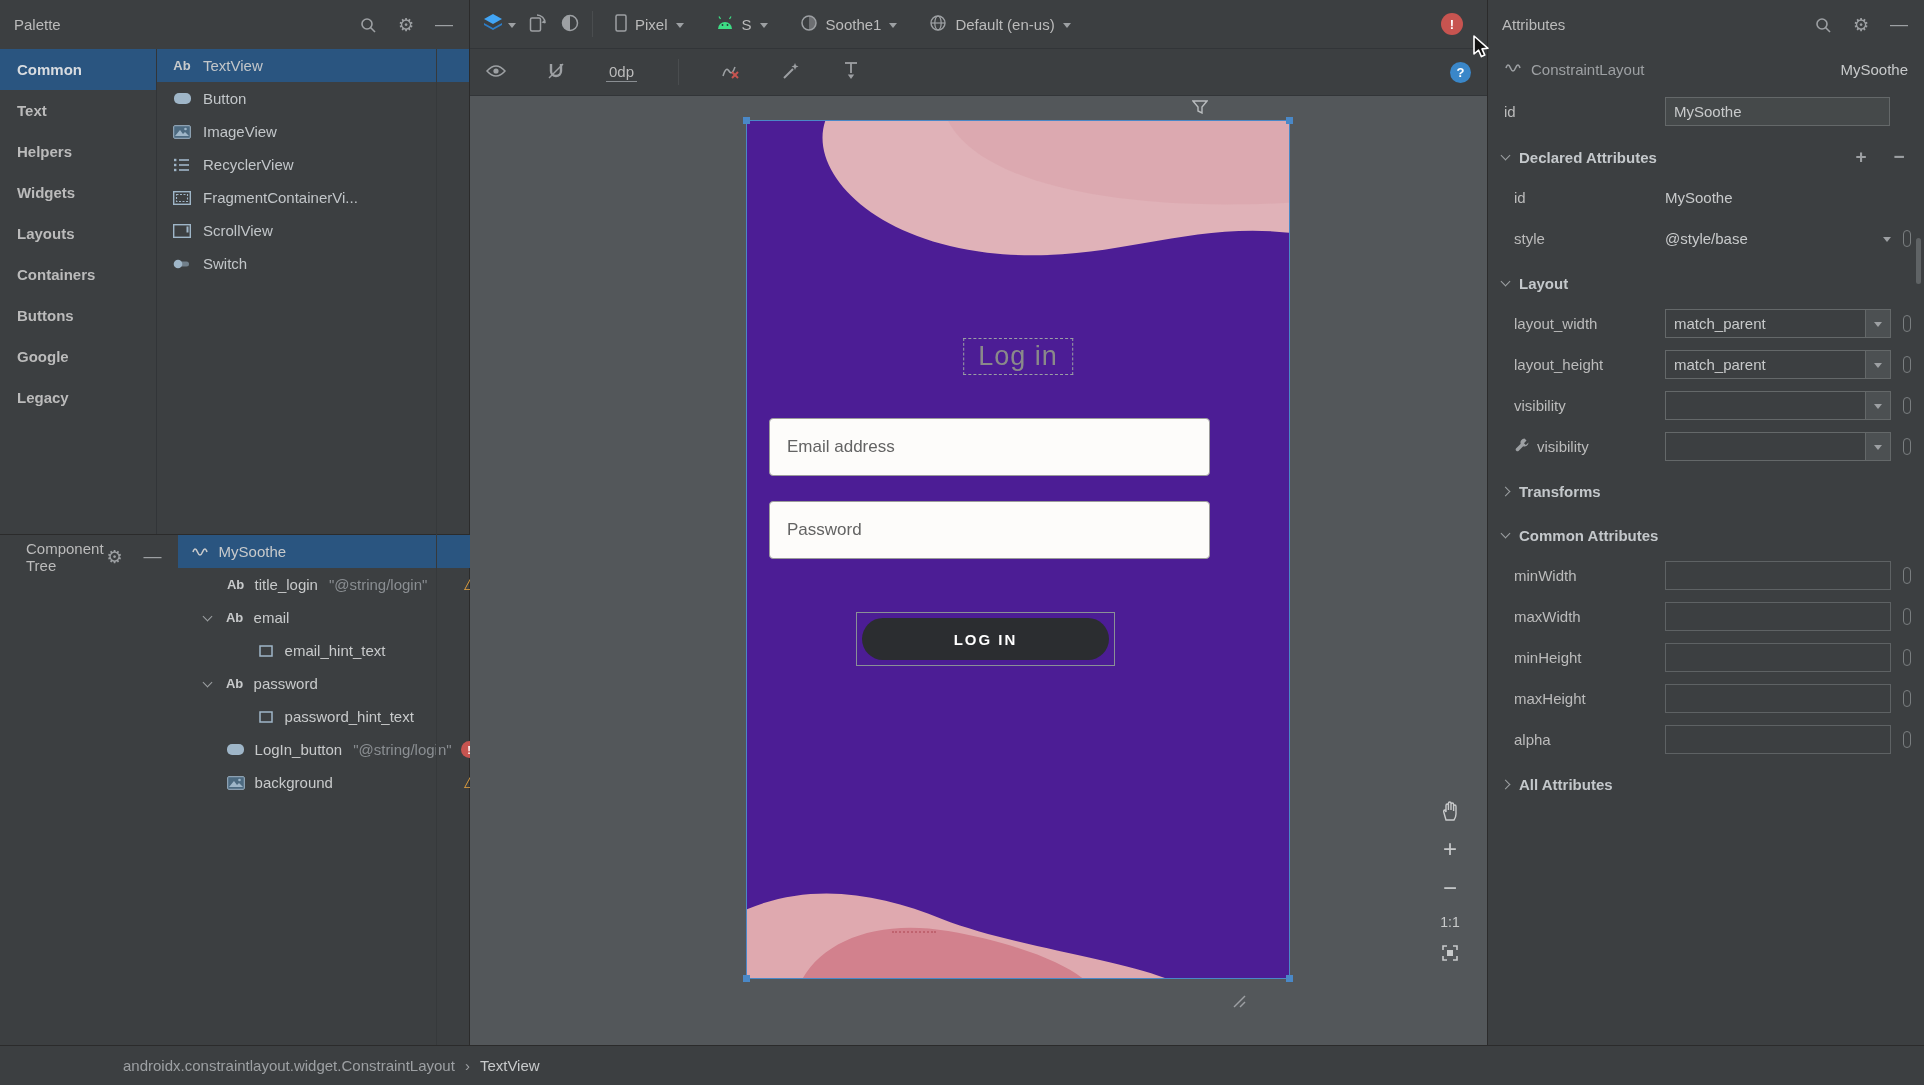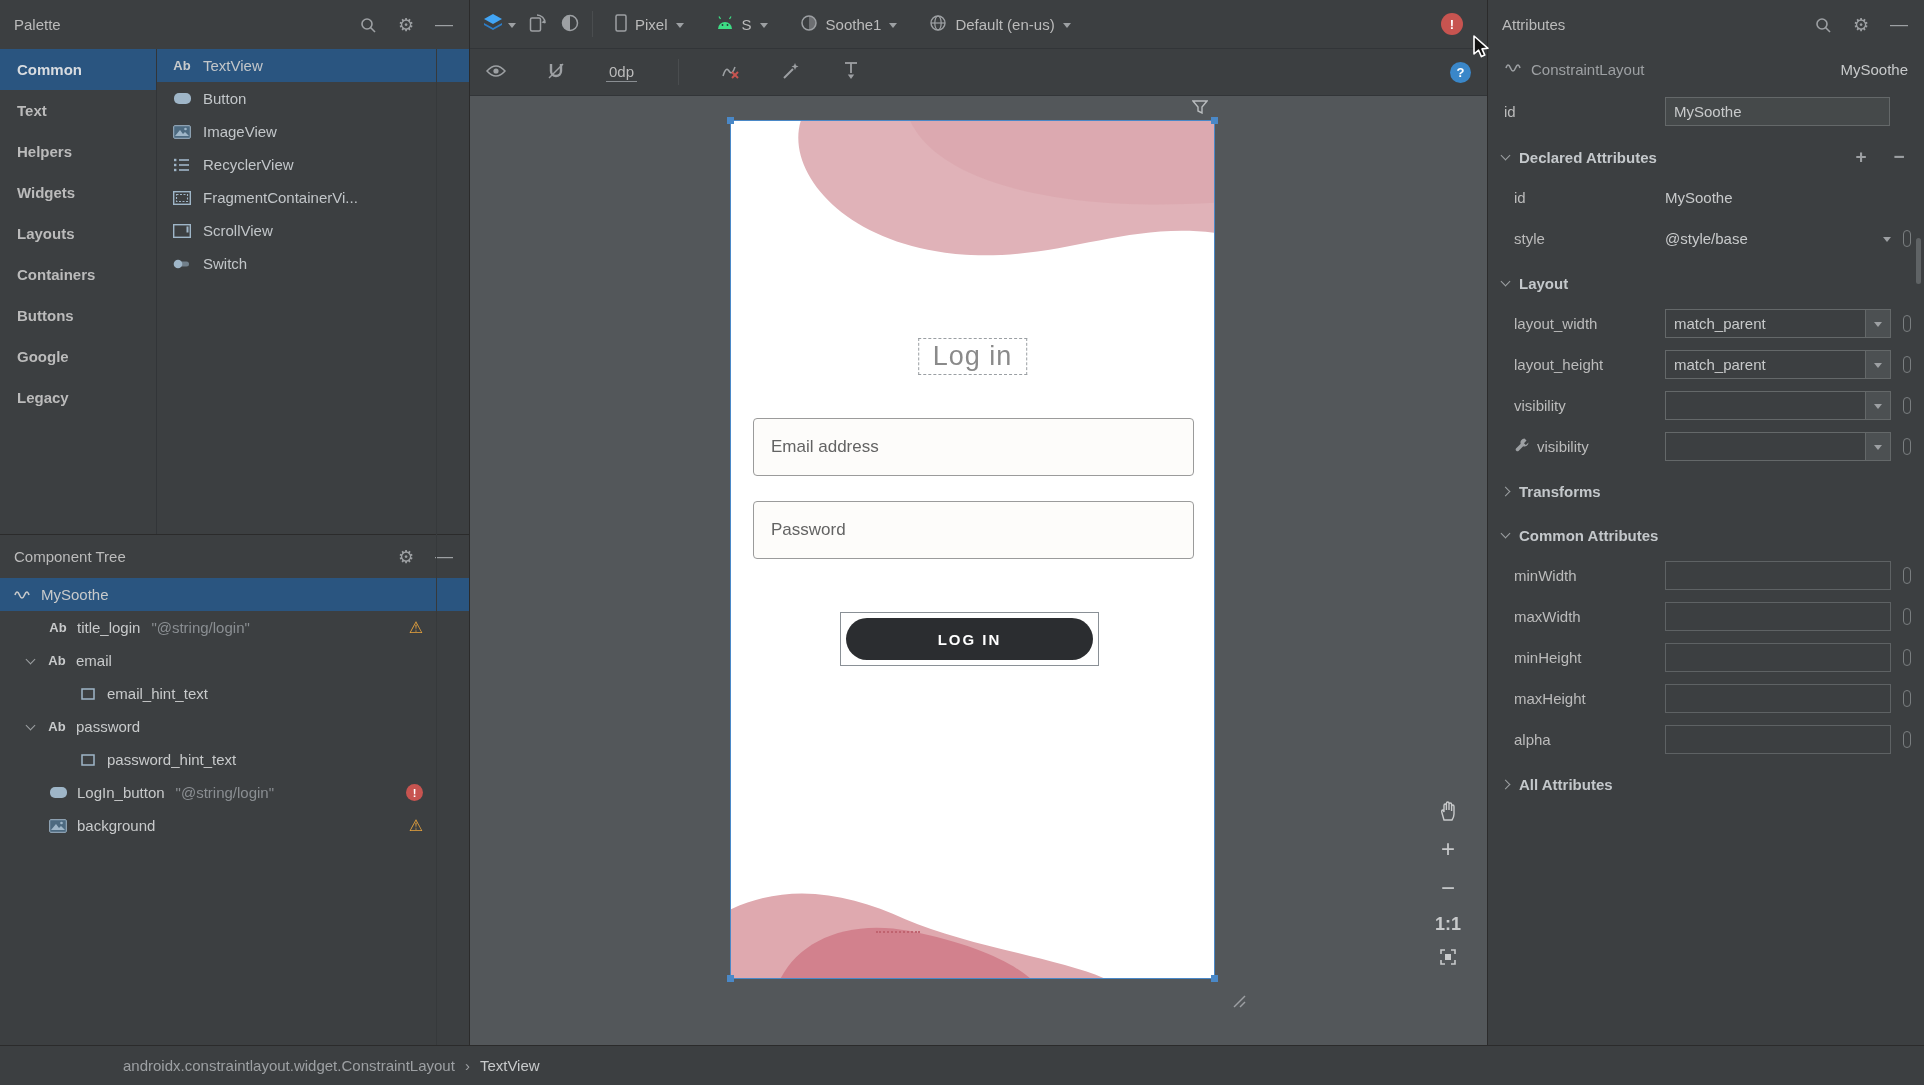--- a/index.html
+++ b/index.html
@@ -33,21 +33,21 @@
   .cats { width:157px; border-right:1px solid #323538; display:flex; flex-direction:column;font-weight:bold; }
   .cat { height:41px; display:flex; align-items:center; padding:0 17px; cursor:pointer; }
   .cat.sel { background:#2A5580; color:#D8DCE0; }
   .comps { flex:1; display:flex; flex-direction:column; }
   .comp { height:33px; display:flex; align-items:center; gap:11px; padding:0 15px; color:#C2C6C9; cursor:pointer; }
   .comp.sel { background:#2A5580; }
   .picon { display:inline-flex; align-items:center; justify-content:center; width:20px; }
   .ab { font-size:13px; font-weight:bold; color:#C8CACB; }
   .btn-glyph { width:17px; height:11px; background:#9FB6C8; border-radius:5px; display:inline-block; }
 
-  .tree { flex:1; display:flex; flex-direction:column; min-height:0; }
+  .tree { flex:1; display:flex; flex-direction:row; min-height:0;margin-left:12px; }
   .tree-header { height:43px; min-height:43px; display:flex; align-items:center; padding:0 14px; }
   .trow { height:33px; display:flex; align-items:center; gap:9px; padding-right:46px;
           padding-left:var(--pl,12px); cursor:pointer; }
   .trow.sel { background:#2A5580; }
   .tlabel { color:#C8CACB; white-space:nowrap; }
   .thint { color:#8A8E92; margin-left:2px; white-space:nowrap; }
   .tbadge { margin-left:auto; }
   .tchev { width:16px; display:inline-flex; justify-content:center; }
 
   
@@ -60,40 +60,40 @@
   .chip { display:flex; align-items:center; gap:8px; padding:0 10px; height:32px; color:#BBBBBB; cursor:pointer; }
   .err-badge { width:22px; height:22px; border-radius:50%; background:#C75450; color:#fff; display:flex;
                align-items:center; justify-content:center; font-weight:bold; font-size:13px; cursor:pointer;
                margin-left:auto; margin-right:12px; }
   .help-badge { width:21px; height:21px; border-radius:50%; background:#3A87C9; color:#fff; display:flex;
                 align-items:center; justify-content:center; font-weight:bold; font-size:13px; cursor:pointer;
                 margin-left:auto; }
   .margin-default { color:#BBBBBB; border-bottom:1px solid #8A8E92; padding:0 3px 1px; cursor:pointer; }
 
   .canvas { flex:1; position:relative; background:#53575A; min-height:0; }
-  .design-frame { position:absolute; left:260px; top:24px; width:485px; height:859px;
-                  background:#ffffff; border:1px solid #4A88C7; }
+  .design-frame { position:absolute; left:276px; top:24px; width:544px; height:859px;
+                  background:#4c1d95; border:1px solid #4A88C7; }
   .cdot { position:absolute; width:7px; height:7px; background:#4A88C7; z-index:3; }
   .blobs { position:absolute; inset:0; width:100%; height:100%; }
   .login-title { position:absolute; top:217px; left:50%; transform:translateX(-50%);
                  border:1px dashed #9A9FA3; color:#8A8A8A; font-size:27px; padding:2px 14px; letter-spacing:1px; }
   .field { position:absolute; left:22px; width:441px; height:58px; background:#FDFCFA; border:1px solid #9B9B9B;
            border-radius:4px; display:flex; align-items:center; padding:0 17px; color:#636363; font-size:17px; }
   .f-email { top:297px; } .f-pass { top:380px; }
   .btn-wrap { position:absolute; left:109px; top:491px; padding:5px; border:1px solid #8A9096; }
   .login-btn { width:247px; height:42px; background:#2B2D30; border-radius:21px; color:#FFF; display:flex;
                align-items:center; justify-content:center; font-size:15px; font-weight:bold; letter-spacing:2px;
                cursor:pointer; }
   .dotline { position:absolute; left:145px; top:810px; width:44px; border-top:2px dotted #C0636F; }
   .funnel { position:absolute; left:722px; top:4px; cursor:pointer; }
   .zoomers { position:absolute; right:26px; top:704px; display:flex; flex-direction:column; align-items:center;
              gap:15px; color:#C8CACB; }
   .zbtn { cursor:pointer; display:flex; align-items:center; justify-content:center; font-size:24px;
           line-height:1; color:#C8CACB; }
-  .z11 { font-size:18px; font-weight:bold; }
+  .z11 { font-size:14px; font-weight:normal; }
   .resize-h { position:absolute; left:760px; top:896px; }
 
   
   .right-col { width:436px; min-width:436px; display:flex; flex-direction:column; position:relative; }
   .attr-row1 { height:40px; display:flex; align-items:center; gap:9px; padding:0 16px; color:#9DA0A3; }
   .attr-comp-id { margin-left:auto; color:#C8CACB; }
   .attr-id-row { height:44px; display:flex; align-items:center; padding:0 16px; }
   .attr-id-row .lbl { width:161px; color:#BBBBBB; }
   .id-input { width:225px; height:29px; background:#45494A; border:1px solid #646869; color:#C8CACB;
               font-size:15px; padding:0 8px; font-family:inherit; }

